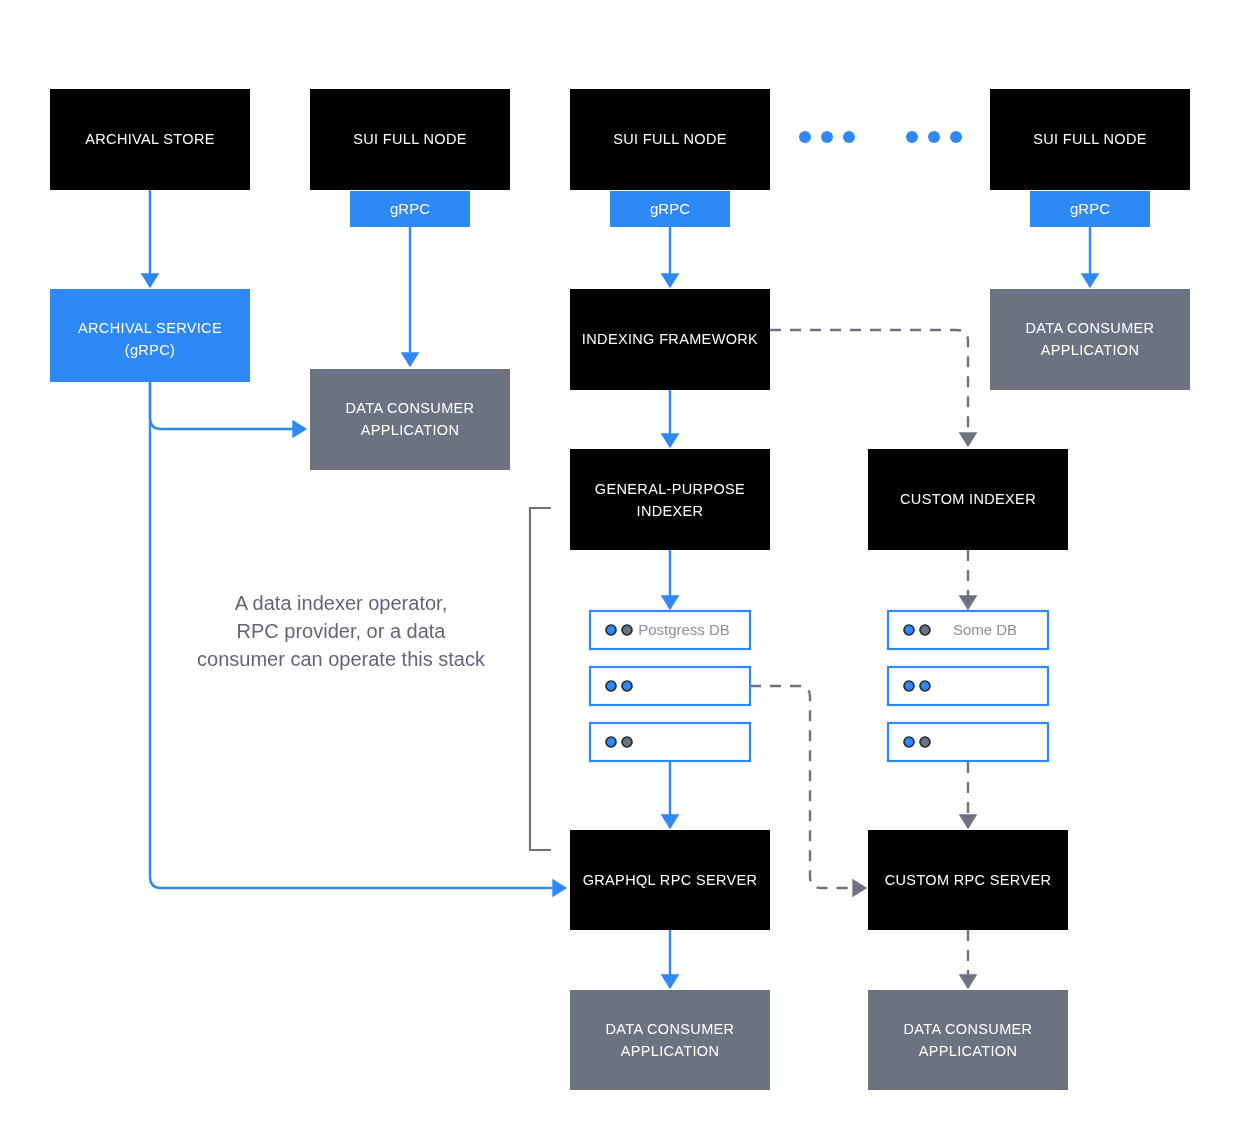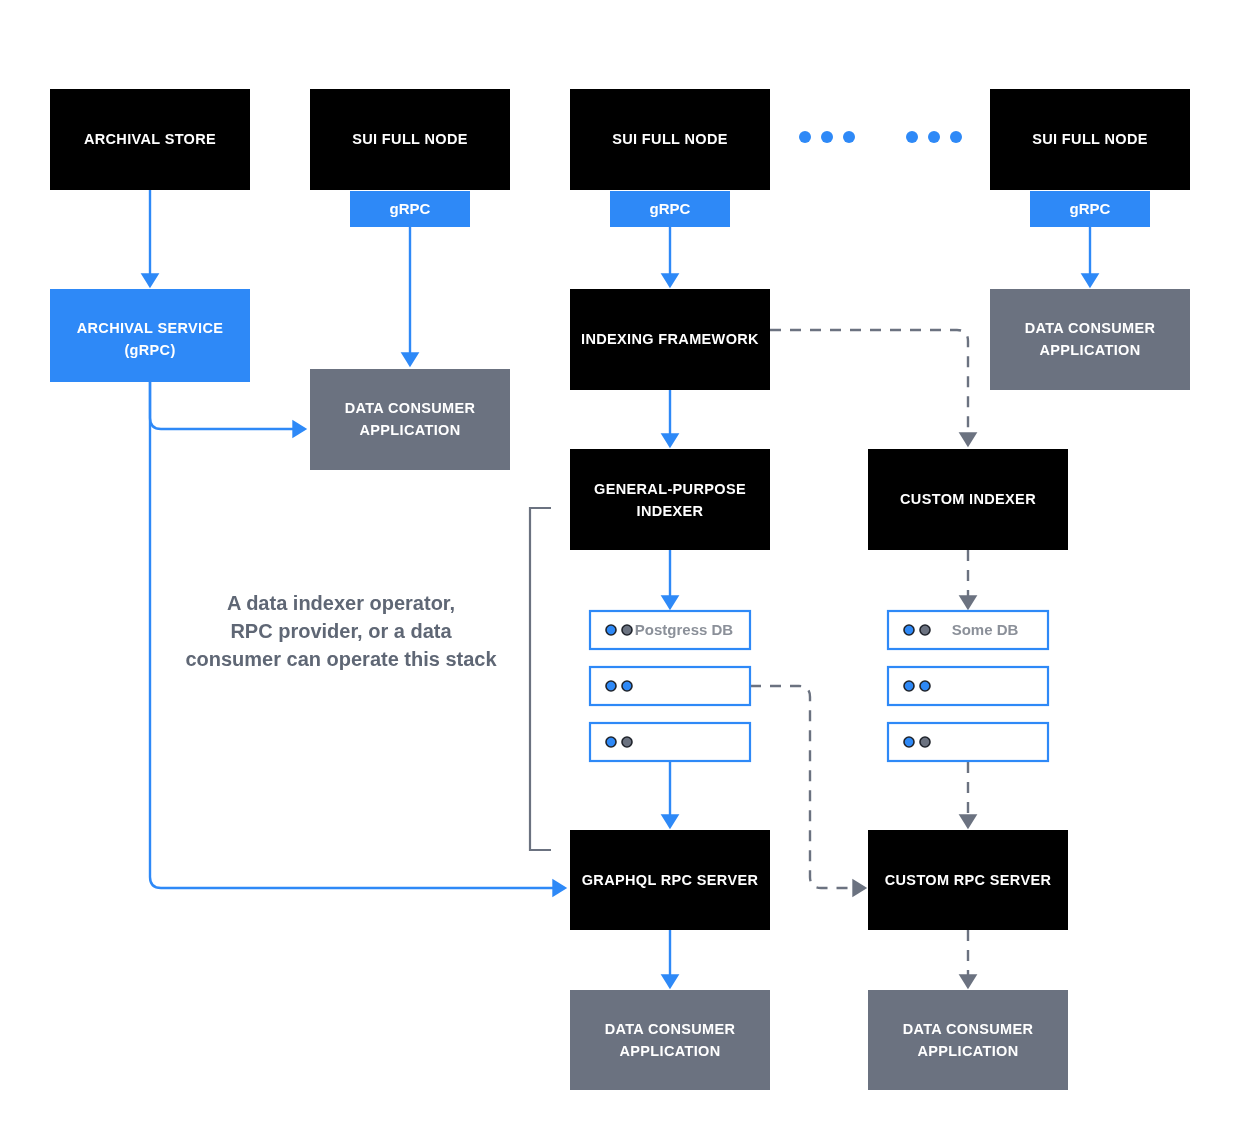--- a/index.html
+++ b/index.html
@@ -14,21 +14,20 @@
     font-family: "Liberation Sans", sans-serif;
     position: relative;
     overflow: hidden;
   }
   #diagram-root {
     position: absolute;
     left: 0;
     top: 0;
     width: 1240px;
     height: 1140px;
-    font-weight: bold;
   }
   svg#diagram {
     display: block;
     width: 1240px;
     height: 1140px;
   }
   .node-rect-black { fill: #000000; }
   .node-rect-blue  { fill: #2e89f7; }
   .node-rect-gray  { fill: #6b7280; }
   .node-rect-db    { fill: #ffffff; stroke: #2e89f7; stroke-width: 2.2; }

